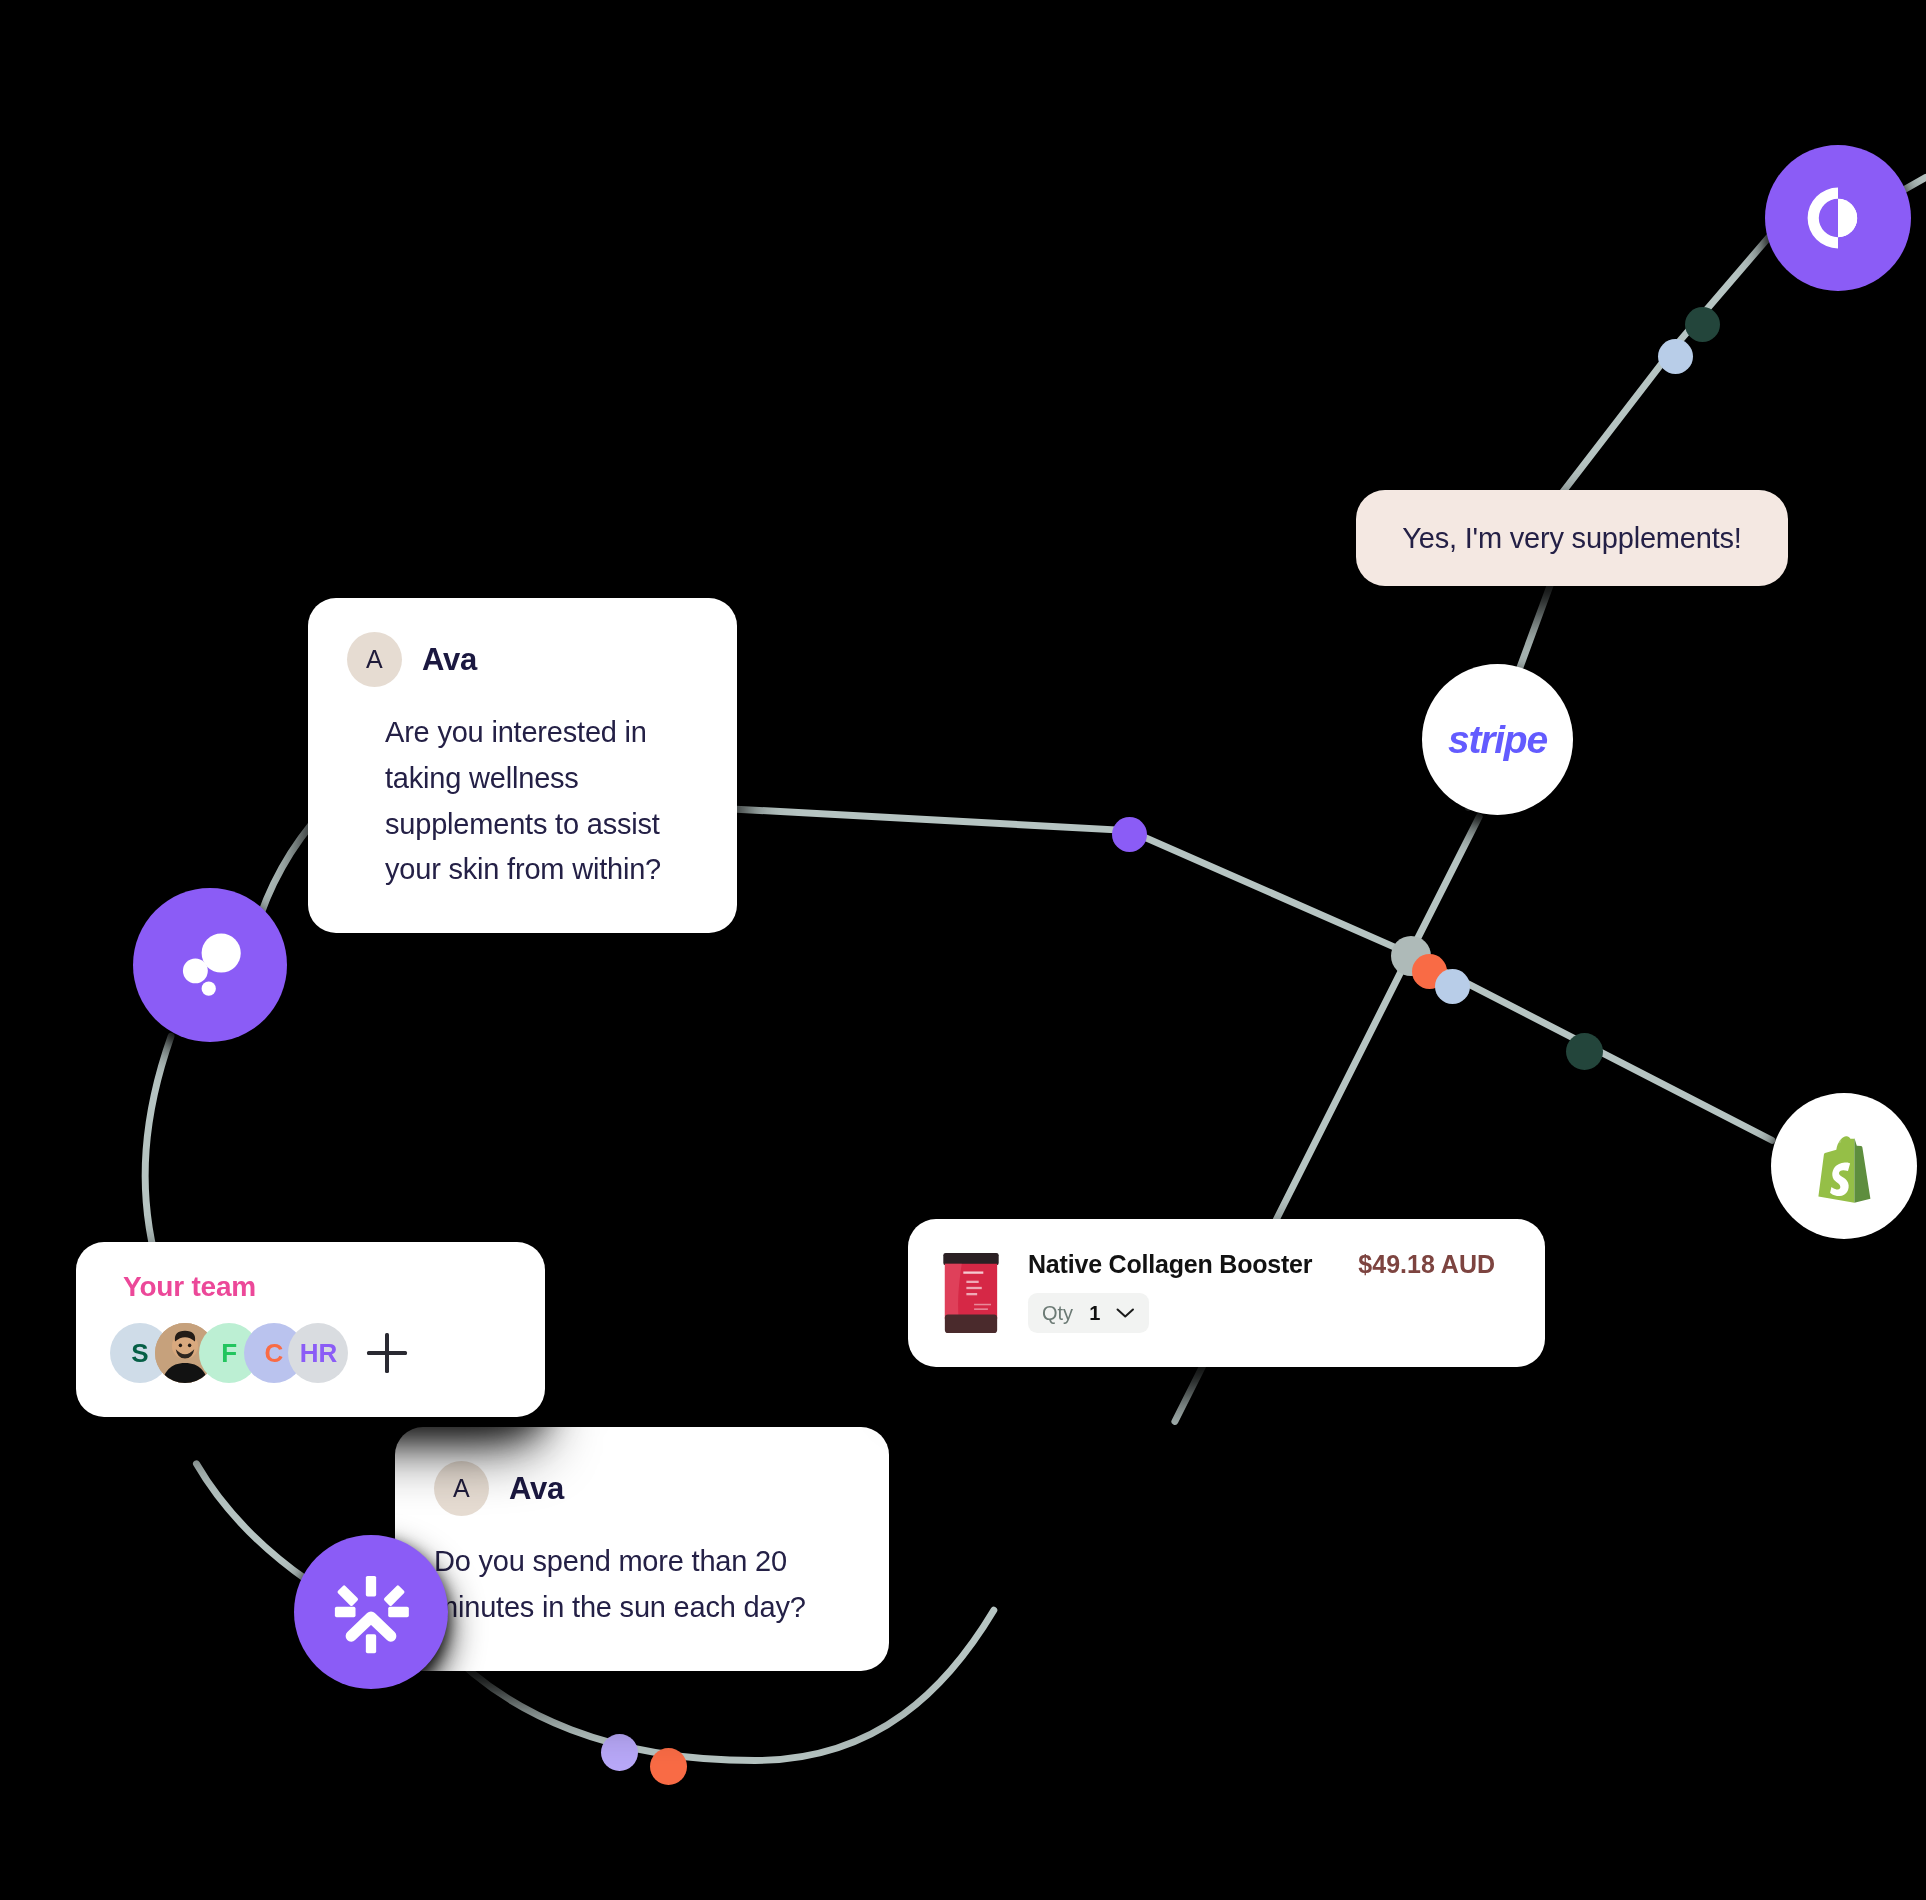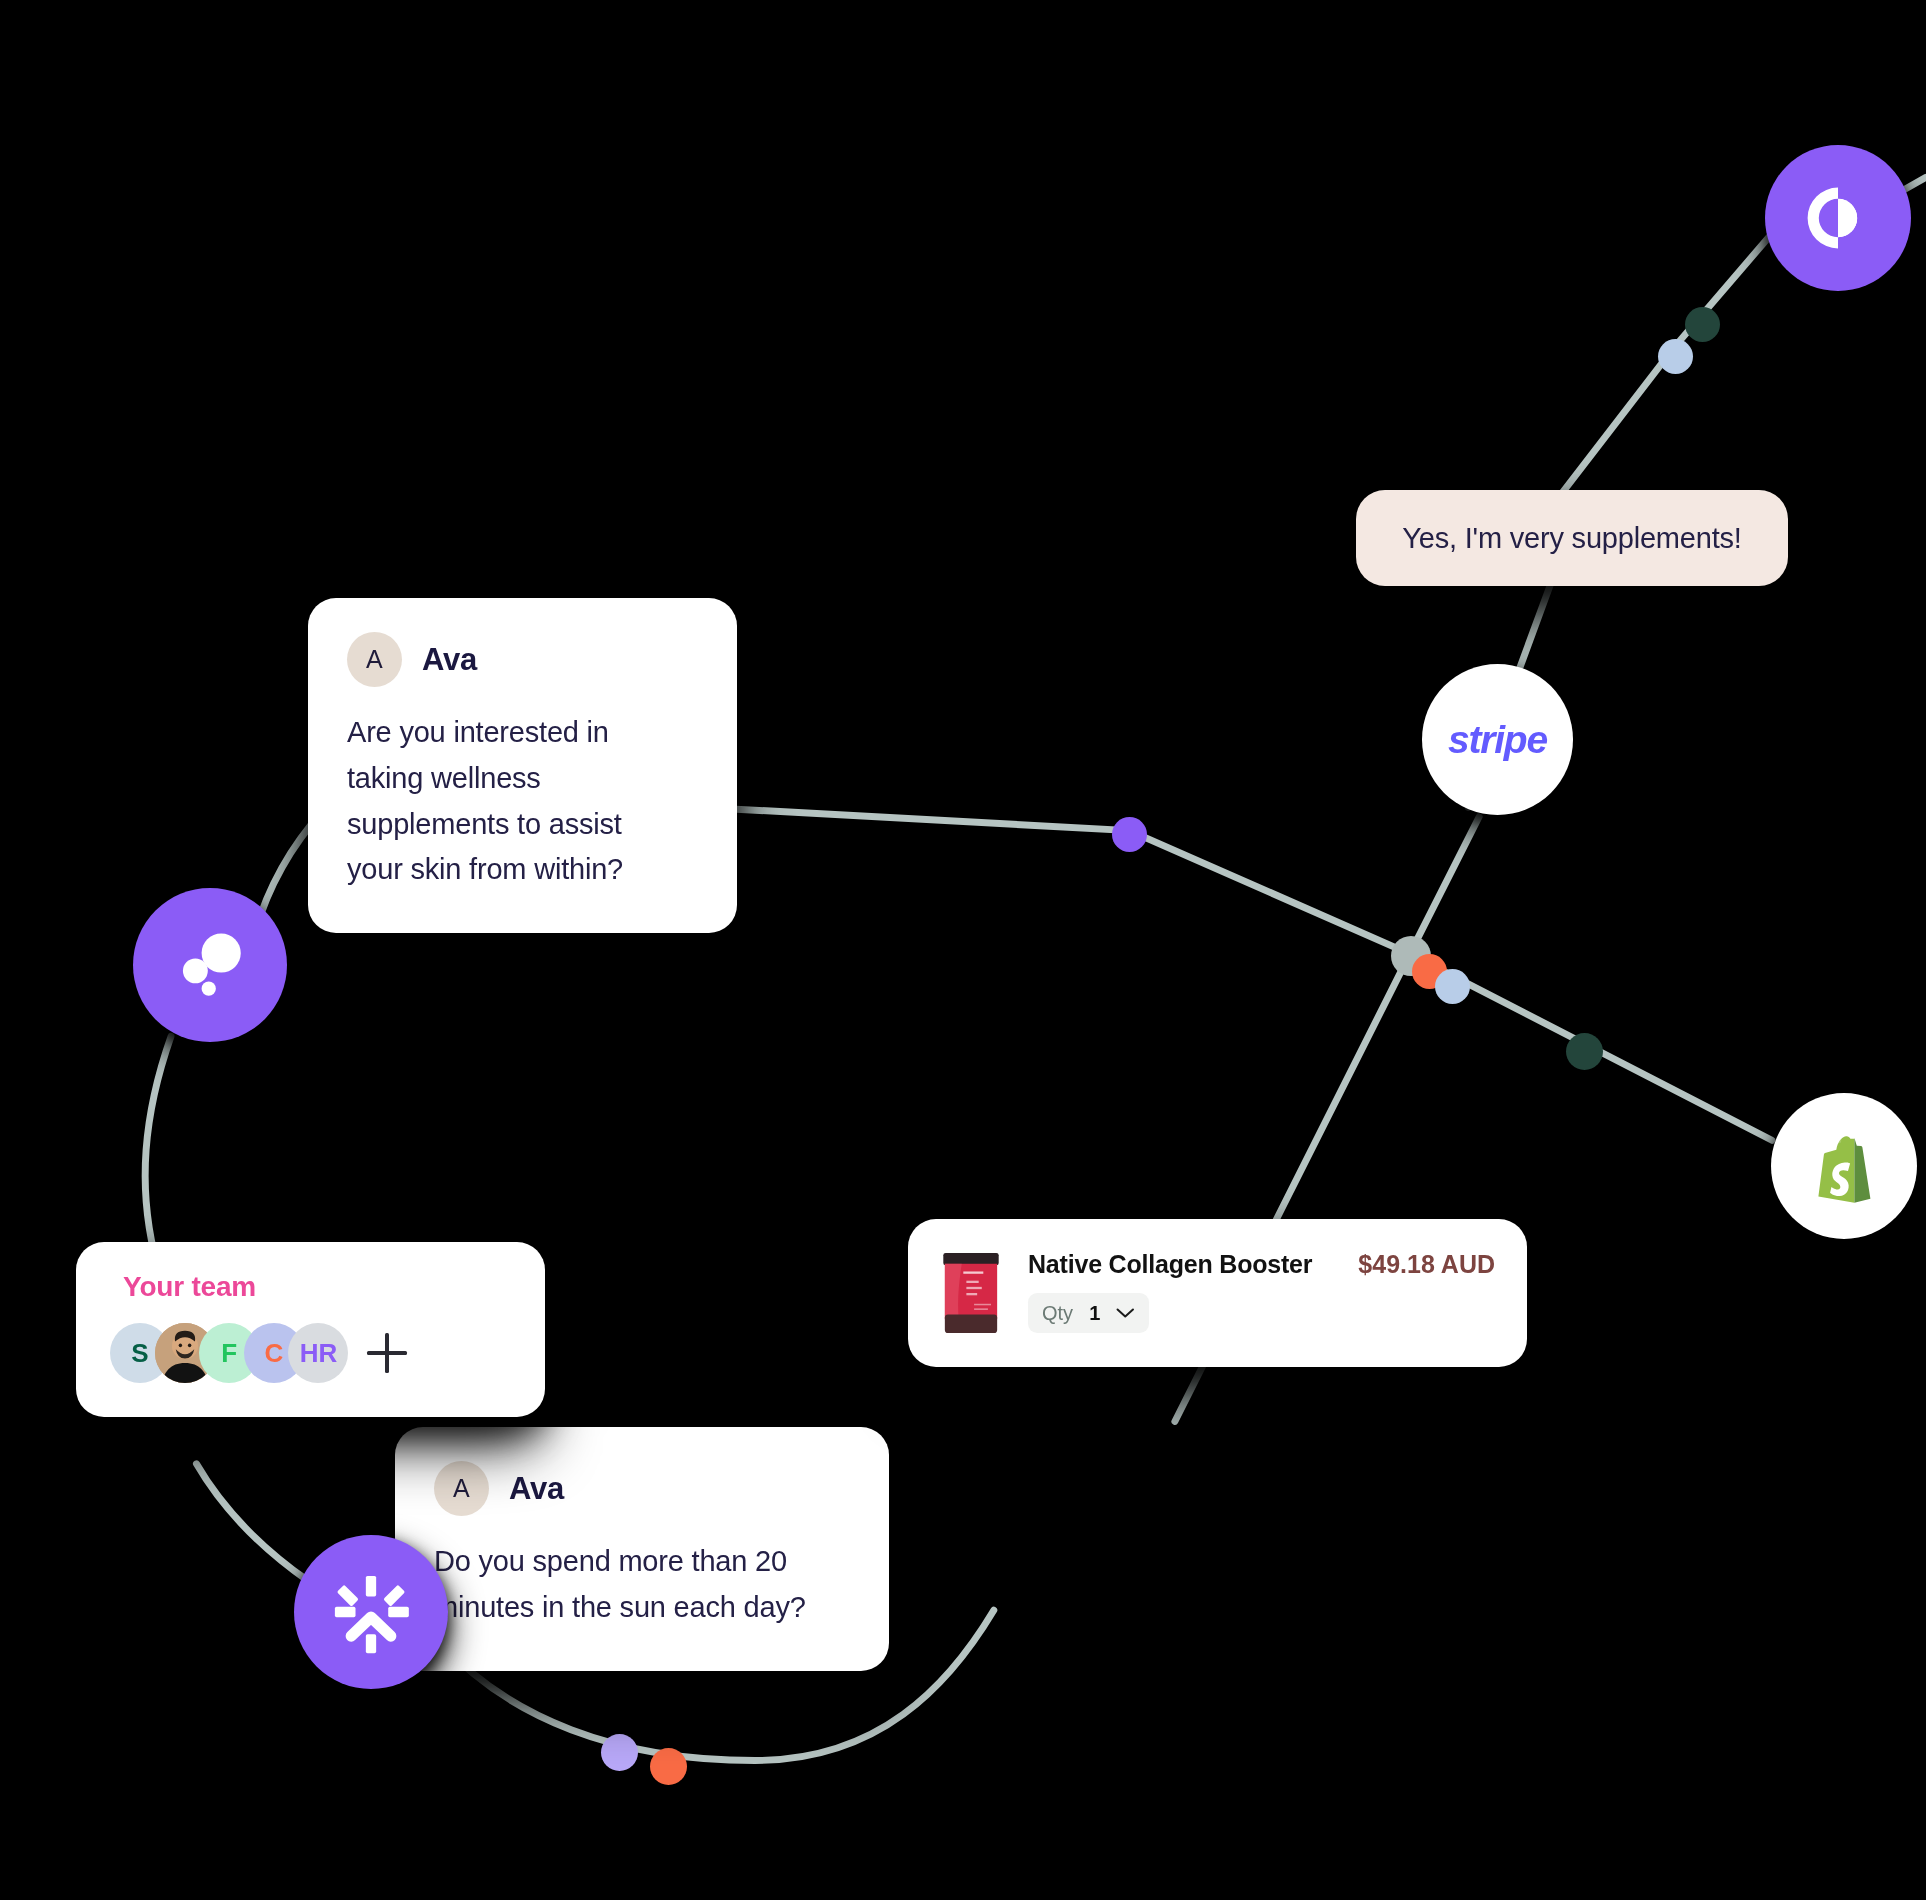--- a/index.html
+++ b/index.html
@@ -62,21 +62,21 @@
   }
   .ava-body {
     margin-top: 23px;
     font-size: 29px;
     line-height: 1.58;
     color: #242046;
     letter-spacing: -0.2px;
   }
 
   #ava-card-1 { left: 308px; top: 598px; width: 351px; }
-  #ava-card-1 .ava-body { width: 324px; }
+  #ava-card-1 .ava-body { width: 324px; margin-left: 38px; }
   #ava-card-2 { left: 395px; top: 1427px; width: 416px; }
   #ava-card-2 .ava-body { width: 385px; }
 
   
   #reply-bubble {
     left: 1356px;
     top: 490px;
     width: 432px;
     background: #F4E8E2;
     border-radius: 29px;
@@ -145,21 +145,21 @@
     border-radius: 1.5px;
   }
   .add-member:before { left: 0; top: 17.7px; width: 40px; height: 4.6px; }
   .add-member:after  { top: 0; left: 17.7px; height: 40px; width: 4.6px; }
 
   
   #product-card {
     left: 908px;
     top: 1219px;
     width: 555px;
-    padding: 31px 32px 34px 32px;
+    padding: 31px 50px 34px 32px;
   }
   .product-row {
     display: flex;
     align-items: flex-start;
     gap: 26px;
   }
   .product-thumb {
     width: 62px;
     height: 80px;
     border-radius: 4.6px;

